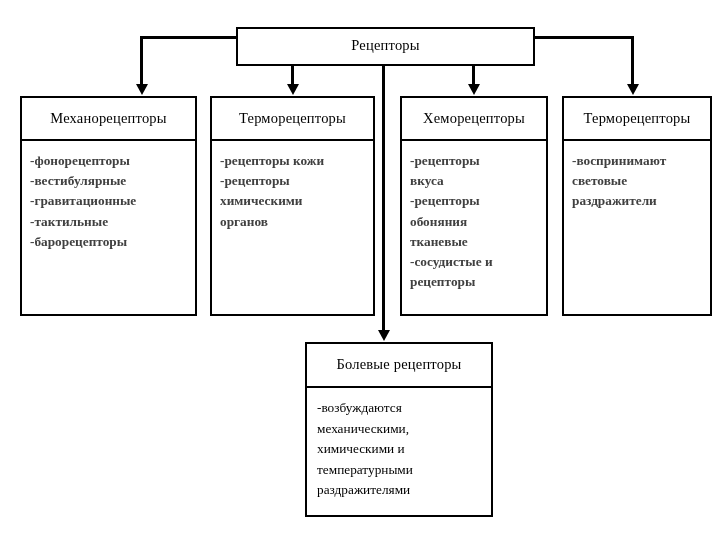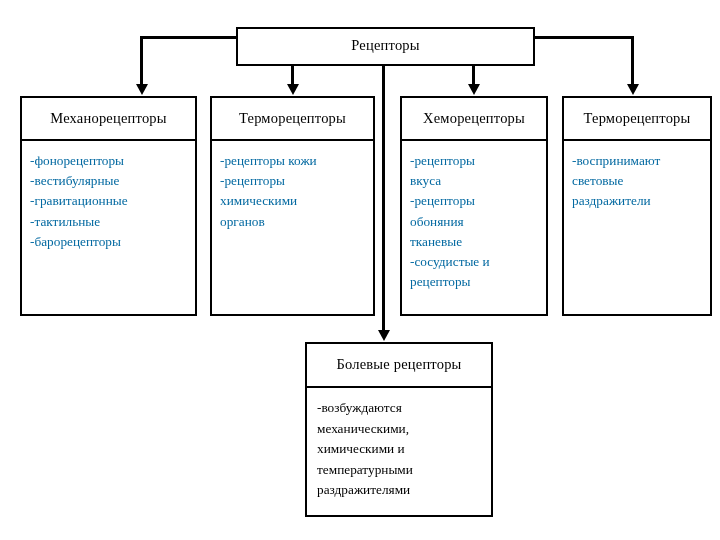--- a/index.html
+++ b/index.html
@@ -55,21 +55,22 @@
     justify-content: flex-start;
   }
   .cat-head .box-title {
     padding: 0;
     width: 100%;
   }
   .cat-body {
     padding: 10px 8px 0 8px;
     font-size: 13.3px;
     line-height: 1.52;
-    color: #0369a1;
+    color: #404040;
+    font-weight: bold;
   }
   .cat-body .line {
     white-space: nowrap;
   }
   #cat-1 { left: 20px;  width: 177px; }
   #cat-2 { left: 210px; width: 165px; }
   #cat-3 { left: 400px; width: 148px; }
   #cat-4 { left: 562px; width: 150px; }
   
   #pain-box {

